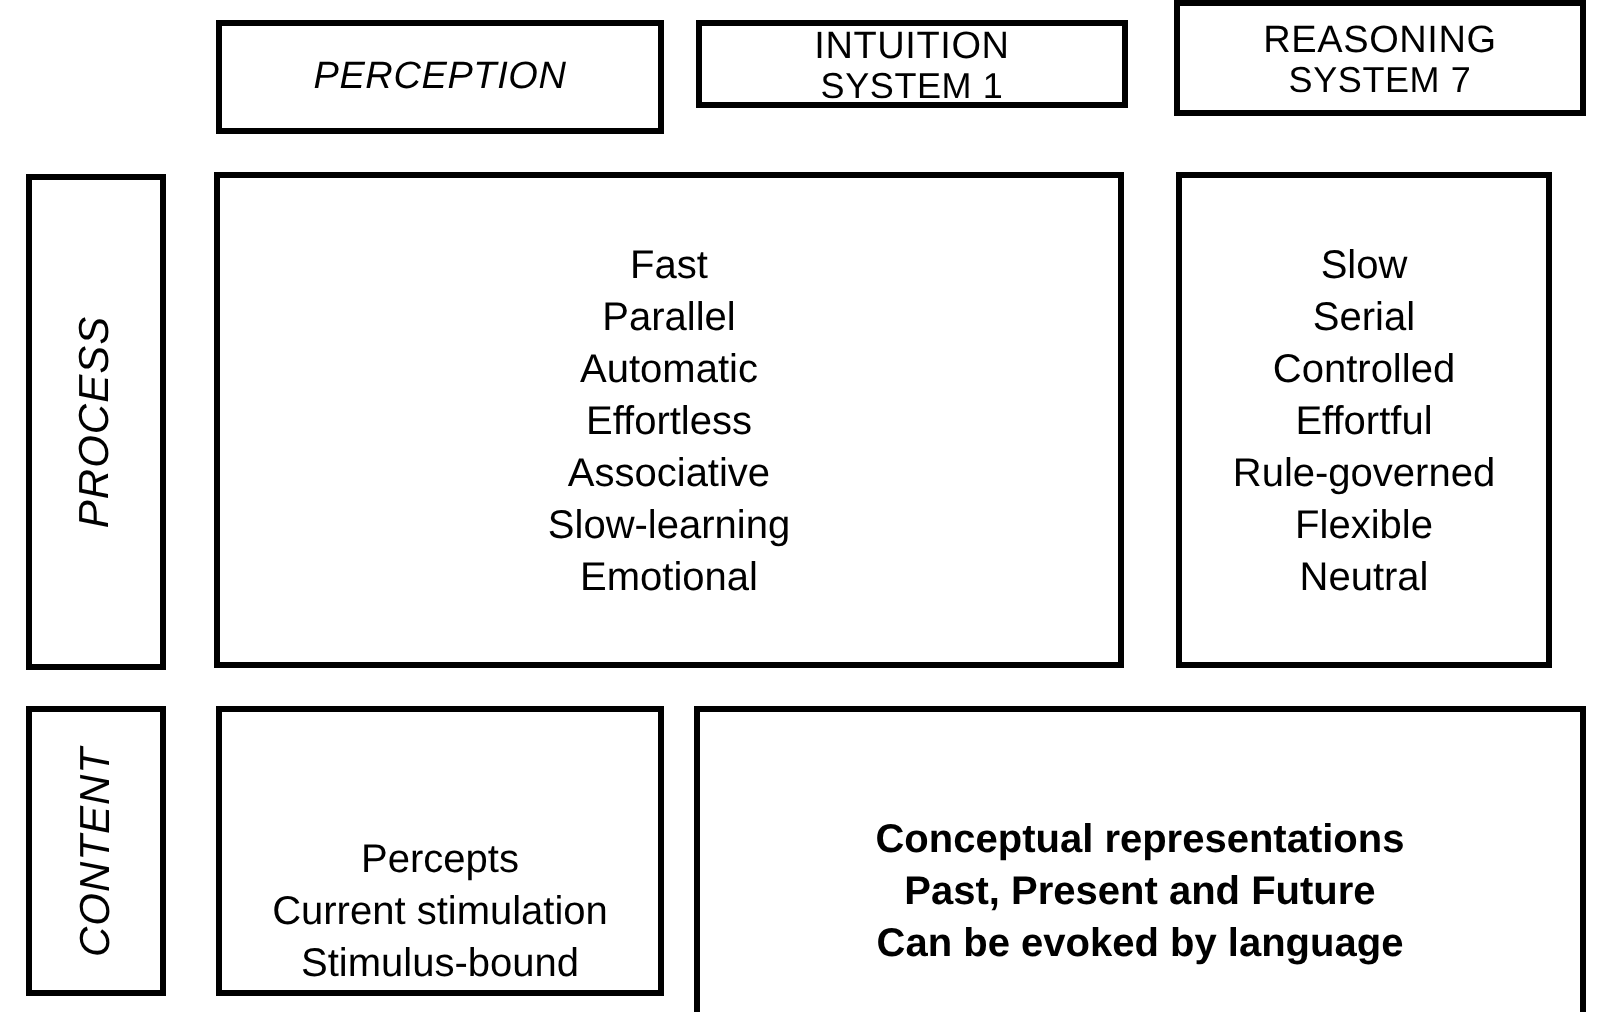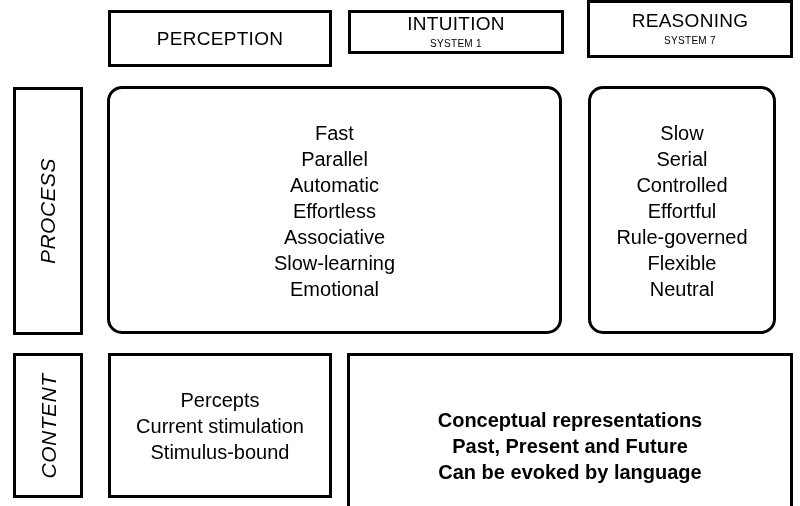--- a/index.html
+++ b/index.html
@@ -26,53 +26,52 @@
     align-items: center;
     justify-content: center;
   }
   .hdr-title {
     font-size: 19px;
     line-height: 22px;
     letter-spacing: 0.3px;
     text-align: center;
   }
   .hdr-sub {
-    font-size: 10px;
+    font-size: 18px;
     line-height: 17px;
     letter-spacing: 0.3px;
     text-align: center;
   }
   .side-box {
     justify-content: center;
   }
   .side-text {
     transform: rotate(-90deg);
     font-style: italic;
     font-size: 21px;
     letter-spacing: 0.5px;
     white-space: nowrap;
   }
   .top-align {
     justify-content: flex-start;
     padding-top: 31px;
-    border-radius: 15px;
   }
   .lines {
     white-space: pre-line;
     text-align: center;
     font-size: 20px;
     line-height: 26px;
   }
 </style>
 </head>
 <body>
 
 <div class="stage">
 
-  <div class="box" style="left:108px; top:10px; width:224px; height:57px;">
+  <div class="box" style="left:108px; top:10px; width:224px; height:57px;font-style:italic;">
     <div class="hdr-title">PERCEPTION</div>
   </div>
 
   <div class="box" style="left:348px; top:10px; width:216px; height:44px;">
     <div class="hdr-title">INTUITION</div>
     <div class="hdr-sub">SYSTEM 1</div>
   </div>
 
   <div class="box" style="left:587px; top:0; width:206px; height:58px;">
     <div class="hdr-title">REASONING</div>
@@ -100,21 +99,21 @@
 Effortful
 Rule-governed
 Flexible
 Neutral</div>
   </div>
 
   <div class="box side-box" style="left:13px; top:353px; width:70px; height:145px;">
     <div class="side-text">CONTENT</div>
   </div>
 
-  <div class="box" style="left:108px; top:353px; width:224px; height:145px;">
+  <div class="box" style="left:108px; top:353px; width:224px; height:145px;justify-content:flex-end;">
     <div class="lines">Percepts
 Current stimulation
 Stimulus-bound</div>
   </div>
 
   <div class="box" style="left:347px; top:353px; width:446px; height:185px;font-weight:bold;">
     <div class="lines">Conceptual representations
 Past, Present and Future
 Can be evoked by language</div>
   </div>

